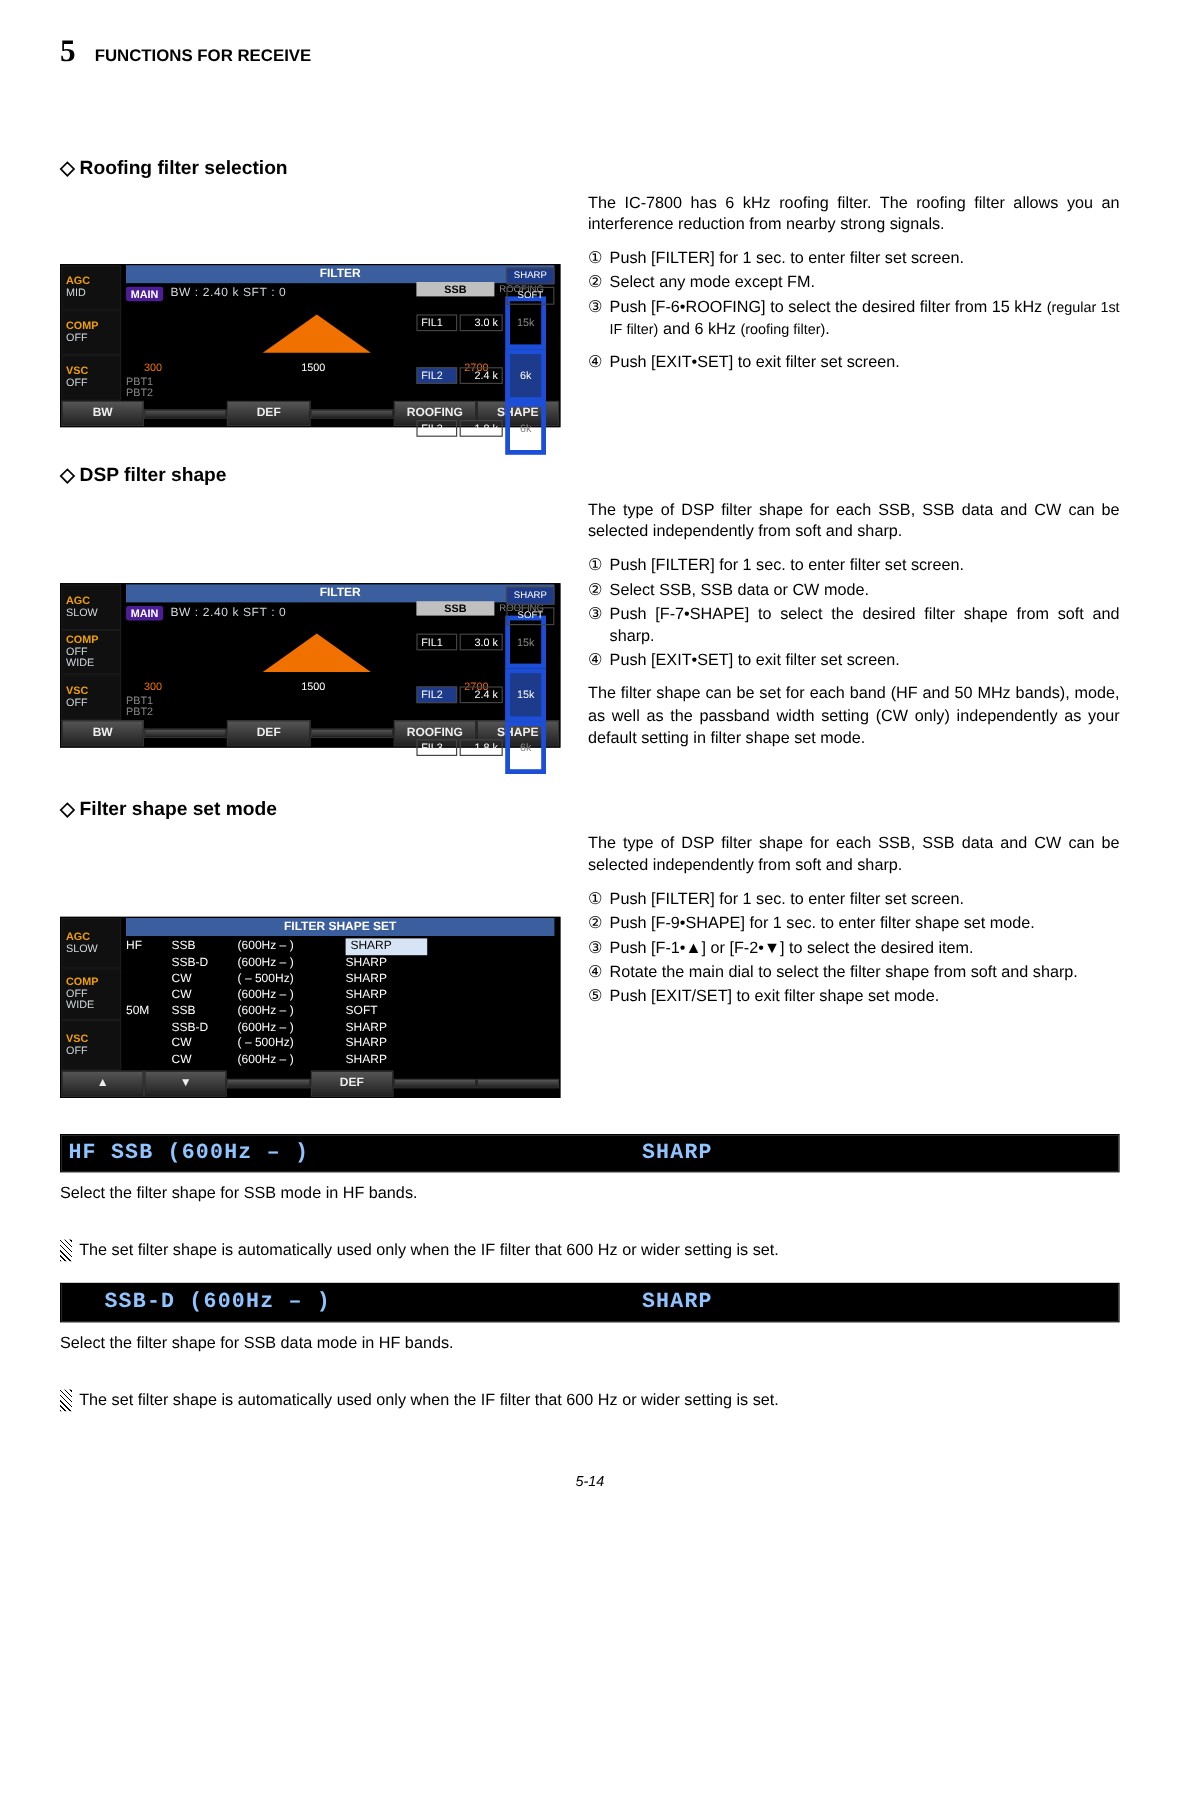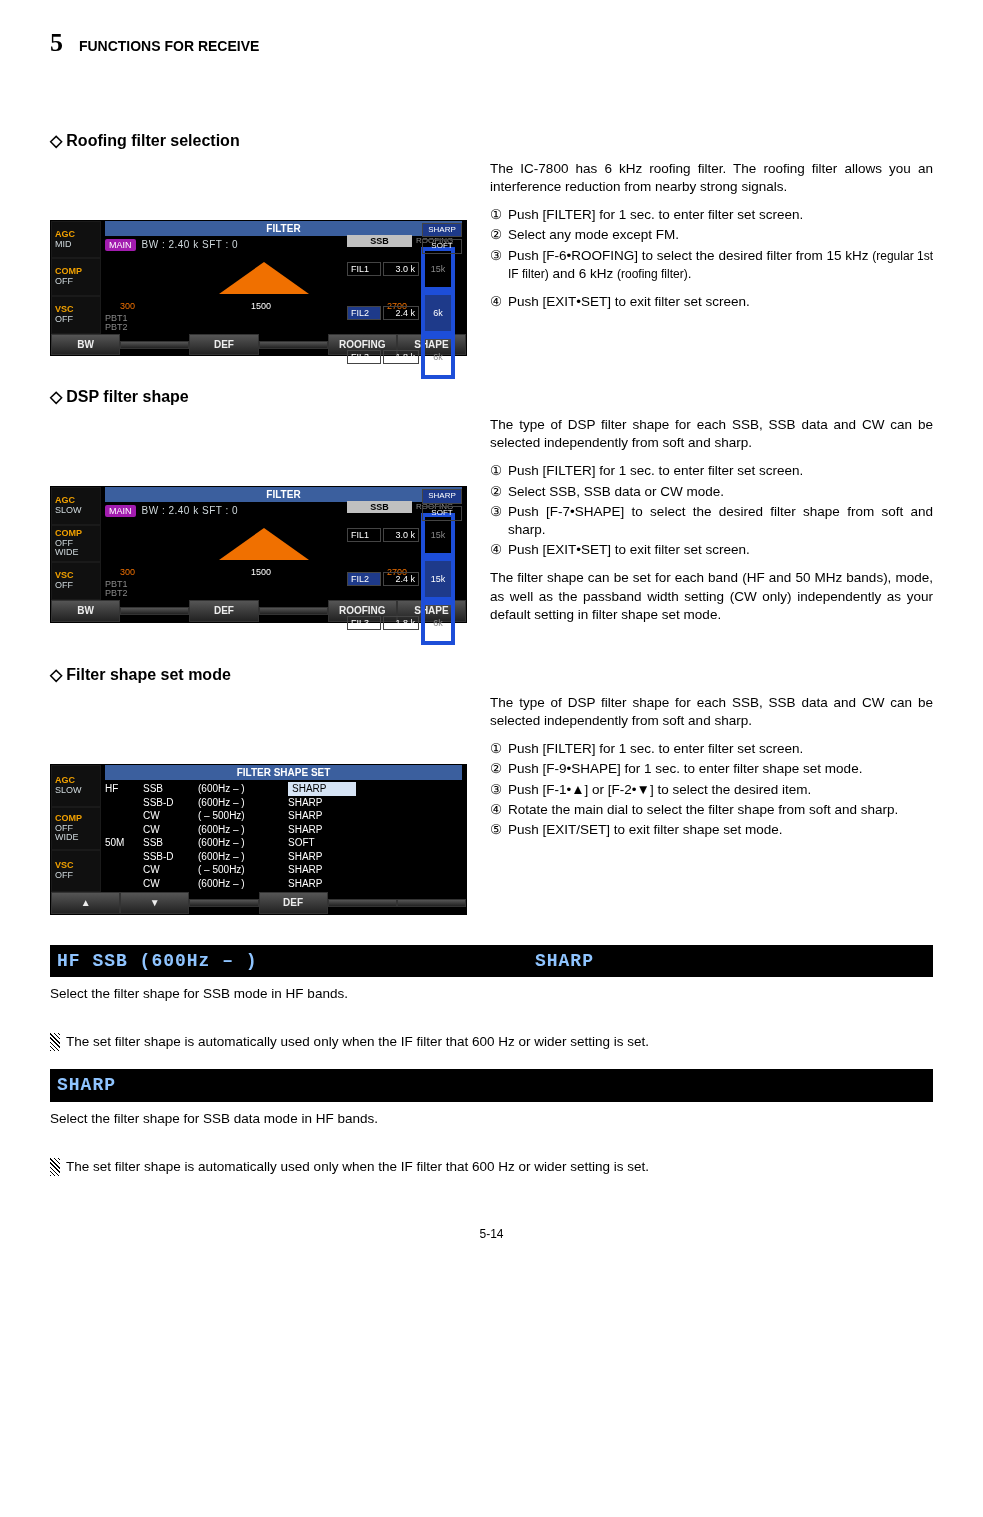--- a/index.html
+++ b/index.html
@@ -111,23 +111,23 @@
     position: relative;
     padding: 2px 4px;
   }
   .center-area .toprow {
     display: flex;
     gap: 6px;
     align-items: center;
     margin-bottom: 4px;
   }
   .badge-main {
-    background: #a21caf;
+    background: #4c1d95;
     color: #fff;
-    font-weight: normal;
+    font-weight: bold;
     font-size: 9px;
     padding: 0 4px;
     border-radius: 2px;
   }
   .ca-text { color: #cfd8dc; font-size: 10px; letter-spacing: 0.5px;}
   .trapezoid-wrap {
     position: relative;
     height: 42px;
     margin: 2px 60px 2px 20px;
   }
@@ -249,20 +249,21 @@
   .hatch {
     width: 10px;
     background: repeating-linear-gradient(45deg,#000,#000 1px,#fff 1px,#fff 3px);
     flex: none;
     align-self: stretch;
   }
   .footer {
     text-align: center;
     font-size: 12px;
     margin-top: 50px;
+    font-style: italic;
   }
   .title-spacer { height: 60px; }
 </style>
 </head>
 <body>
 
 <div class="page-header">
   <span class="chnum">5</span>
   <span>FUNCTIONS FOR RECEIVE</span>
 </div>
@@ -589,20 +590,21 @@
 <div class="info-desc">
   <div class="ileft">Select the filter shape for SSB mode in HF bands.</div>
   <div class="iright">
     <div class="hatch"></div>
     <div style="text-align:justify;">The set filter shape is automatically used only when the IF filter that 600 Hz or wider setting is set.</div>
   </div>
 </div>
 
 <div class="info-box">
   <div class="info-strip">
+    <div class="left-strip indent">SSB-D  (600Hz – )</div>
     <div class="right-strip">SHARP</div>
   </div>
 </div>
 <div class="info-desc">
   <div class="ileft" style="text-align:justify;">Select the filter shape for SSB data mode in HF bands.</div>
   <div class="iright">
     <div class="hatch"></div>
     <div style="text-align:justify;">The set filter shape is automatically used only when the IF filter that 600 Hz or wider setting is set.</div>
   </div>
 </div>

